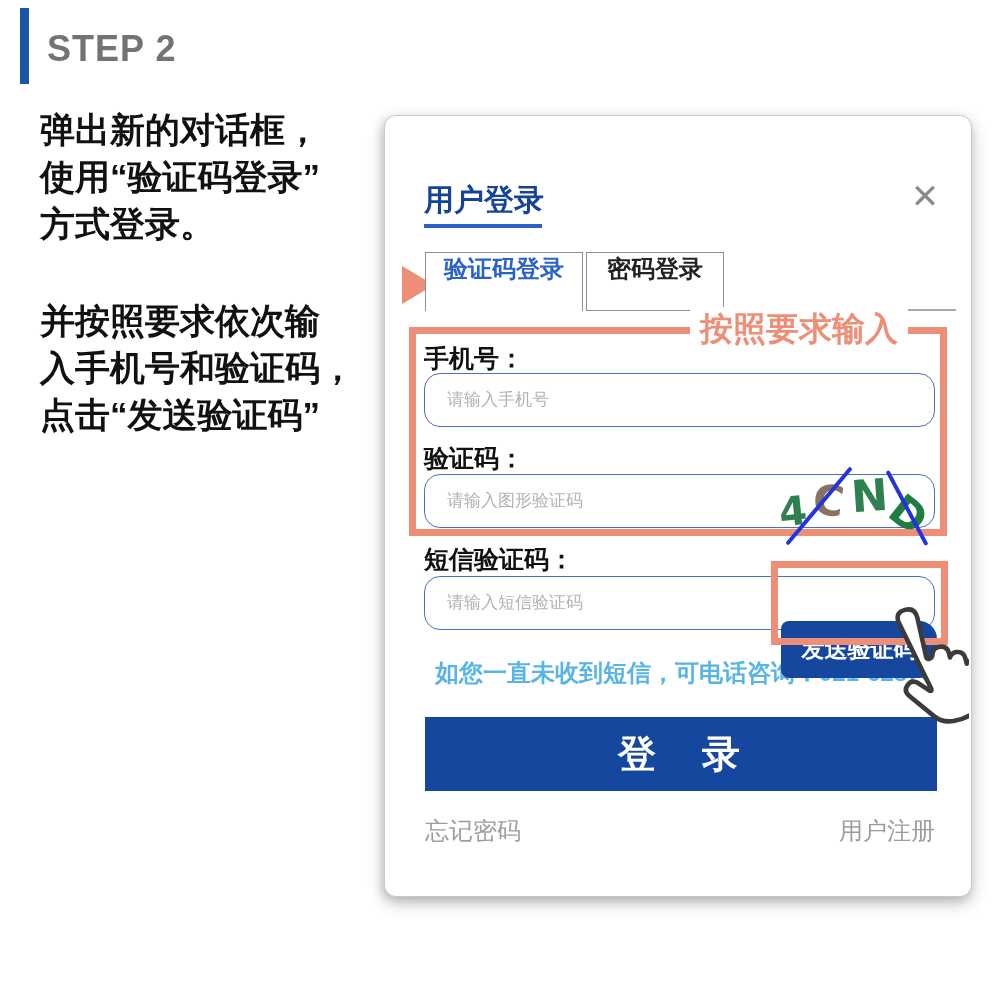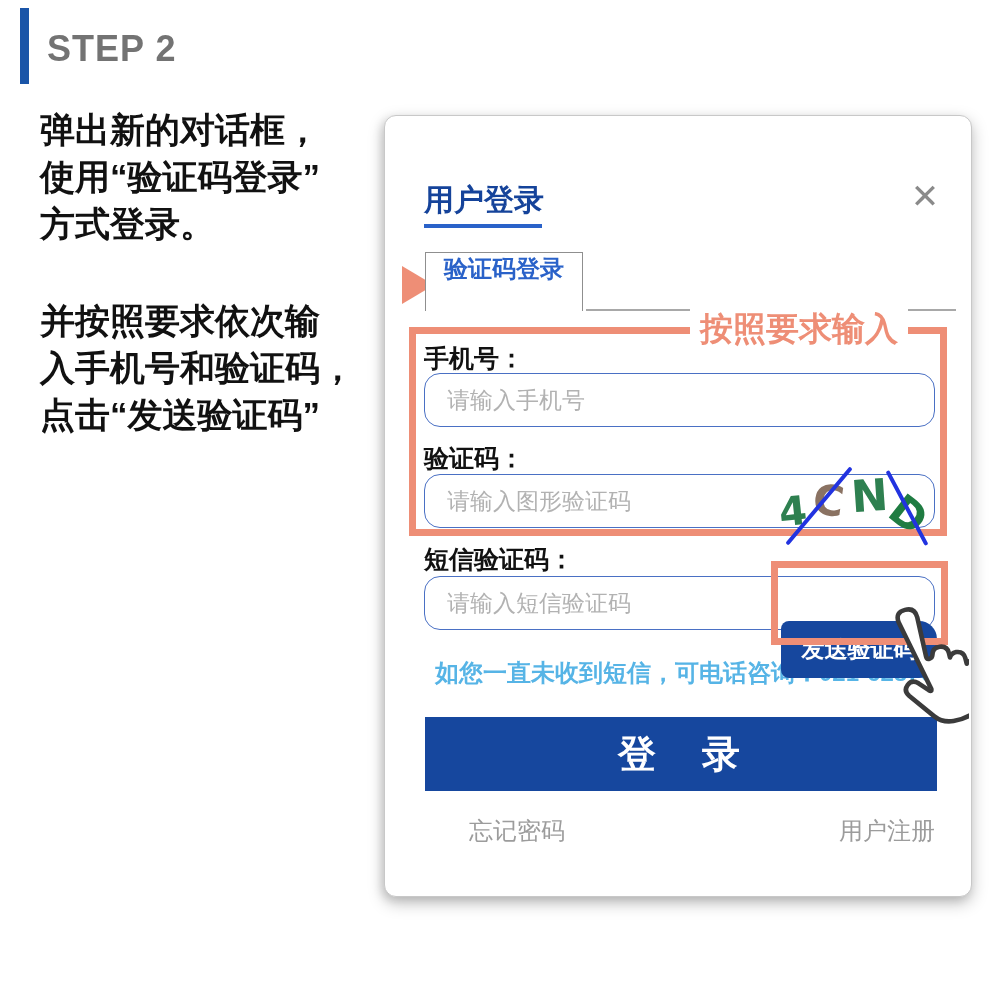--- a/index.html
+++ b/index.html
@@ -48,21 +48,21 @@
   .tab2{left:201px;top:136px;width:138px;z-index:2;color:#222;}
   .tab-baseline{left:201px;top:193px;width:370px;height:1.5px;background:#a8a8a8;z-index:1;}
   .tab-pointer{left:17px;top:150px;width:0;height:0;border-top:19px solid transparent;border-bottom:19px solid transparent;border-left:32px solid var(--salmon);}
 
   
   .anno-box{left:24px;top:211px;width:538px;height:209px;border:7px solid var(--salmon);z-index:4;pointer-events:none;}
   .anno-label{position:absolute;right:32px;top:-27px;background:#fff;padding:0 10px;font-size:33px;font-weight:700;color:var(--salmon);white-space:nowrap;}
 
   .field-label{left:39px;font-size:25px;font-weight:700;color:#111;}
   .fl1{top:226px;} .fl2{top:326px;} .fl3{top:427px;}
-  .inp{left:39px;width:511px;height:54px;border:1.5px solid #4a70c4;border-radius:16px;font-size:23px;color:#333;padding:0 22px;background:#fff;outline:none;font-family:inherit;}
+  .inp{left:39px;width:511px;height:54px;border:1.5px solid #4a70c4;border-radius:16px;font-size:17px;color:#333;padding:0 22px;background:#fff;outline:none;font-family:inherit;}
   .inp::placeholder{color:#b2b2b2;}
   .inp1{top:257px;} .inp2{top:358px;} .inp3{top:460px;}
 
   
   .captcha{left:388px;top:350px;width:170px;height:84px;z-index:5;pointer-events:none;}
   .cap{position:absolute;font-weight:800;font-family:"DejaVu Sans","Liberation Sans",sans-serif;}
   .cap1{left:6px;top:22px;font-size:40px;color:var(--cap-green);transform:rotate(-6deg);}
   .cap2{left:40px;top:10px;font-size:42px;color:var(--cap-brown);transform:rotate(8deg);}
   .cap3{left:78px;top:4px;font-size:44px;color:var(--cap-green);transform:rotate(-4deg);}
   .cap4{left:118px;top:24px;font-size:42px;color:var(--cap-dgreen);transform:rotate(38deg);}
@@ -71,21 +71,21 @@
   .cap-line2{left:92px;top:40px;width:84px;transform:rotate(62deg);}
 
   
   .send-btn{left:396px;top:457px;width:156px;height:57px;background:var(--accent-blue);color:#fff;font-size:23px;font-weight:700;border:none;border-radius:8px 18px 18px 8px;display:flex;align-items:center;justify-content:center;cursor:pointer;z-index:4;font-family:inherit;margin-top:48px;}
   .send-box{left:386px;top:445px;width:177px;height:84px;border:7px solid var(--salmon);z-index:5;pointer-events:none;}
 
   .sms-notice{left:50px;top:541px;font-size:24px;font-weight:700;color:var(--info-blue);white-space:nowrap;}
 
   .login-btn{left:40px;top:601px;width:512px;height:74px;background:var(--accent-blue);color:#fff;font-size:38px;font-weight:700;border:none;display:flex;align-items:center;justify-content:center;letter-spacing:4px;cursor:pointer;font-family:inherit;}
 
-  .foot-link{top:699px;font-size:24px;font-weight:500;color:#9c9c9c;cursor:pointer;margin-left:44px;}
+  .foot-link{top:699px;font-size:24px;font-weight:500;color:#9c9c9c;cursor:pointer;}
   .forgot{left:40px;}
   .register{right:36px;}
 
   .hand{left:492px;top:486px;width:92px;height:130px;z-index:6;pointer-events:none;}
 </style>
 </head>
 <body>
 
 <div class="abs step-bar"></div>
 <div class="abs step-title">STEP 2</div>
@@ -98,20 +98,23 @@
 
 <div class="abs dialog">
 
   <div class="abs dlg-title">用户登录</div>
   <div class="abs dlg-underline"></div>
   <div class="abs dlg-close">✕</div>
 
   <div class="abs tab-baseline"></div>
   <div class="abs tab tab1">
     <span>验证码登录</span>
+  </div>
+  <div class="abs tab tab2">
+    <span>密码登录</span>
   </div>
   <div class="abs tab-pointer"></div>
 
   <div class="abs anno-box">
     <span class="anno-label">按照要求输入</span>
   </div>
 
   <div class="abs field-label fl1">手机号：</div>
   <input class="abs inp inp1" type="text" placeholder="请输入手机号" style="">
 

